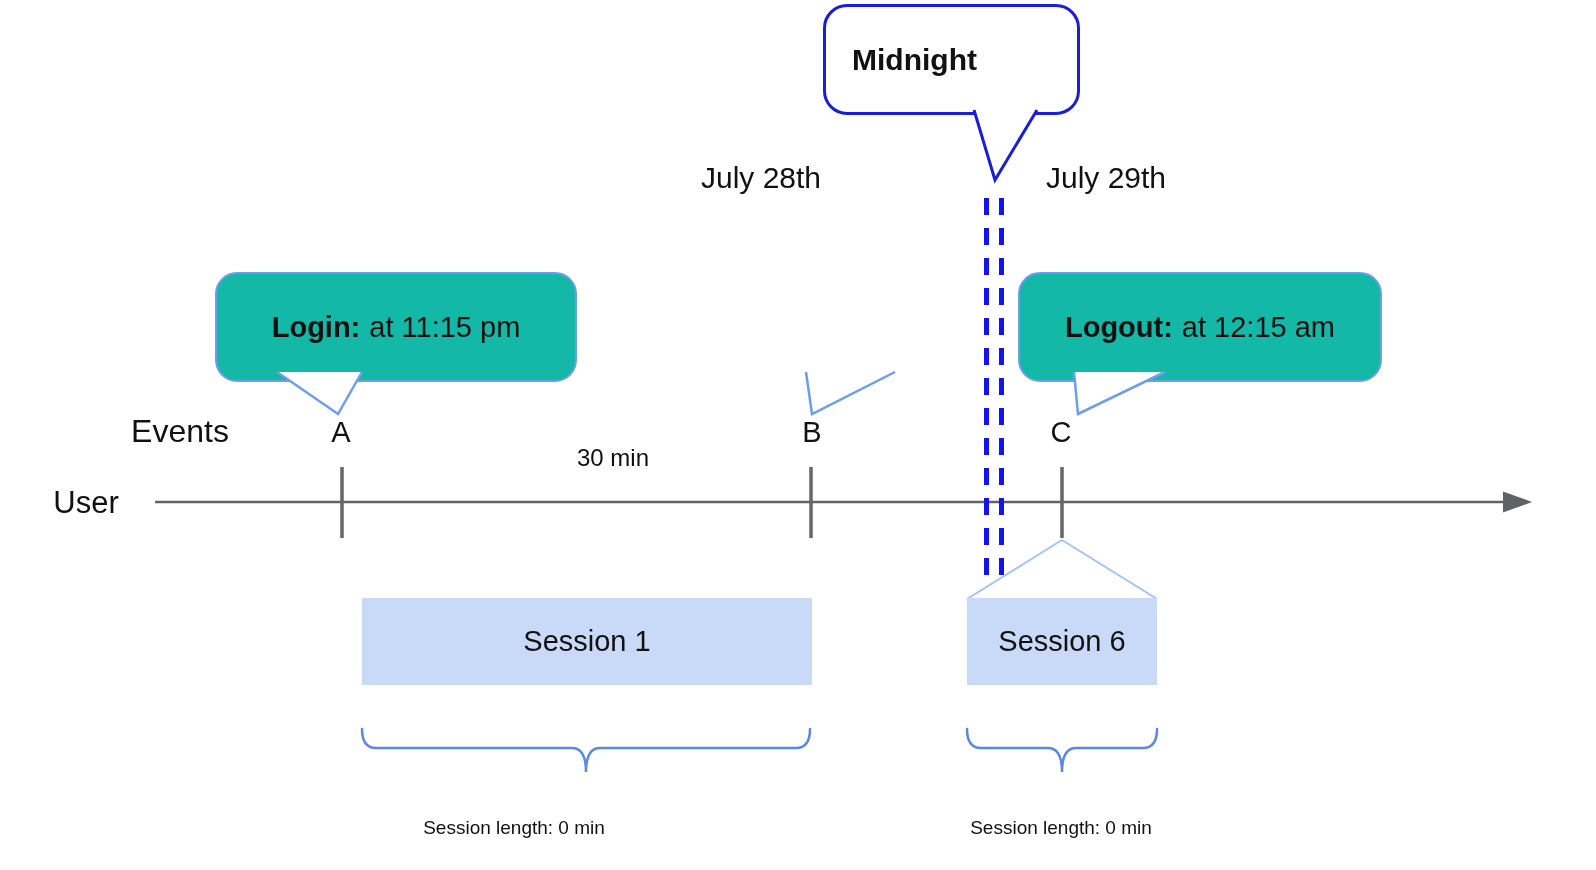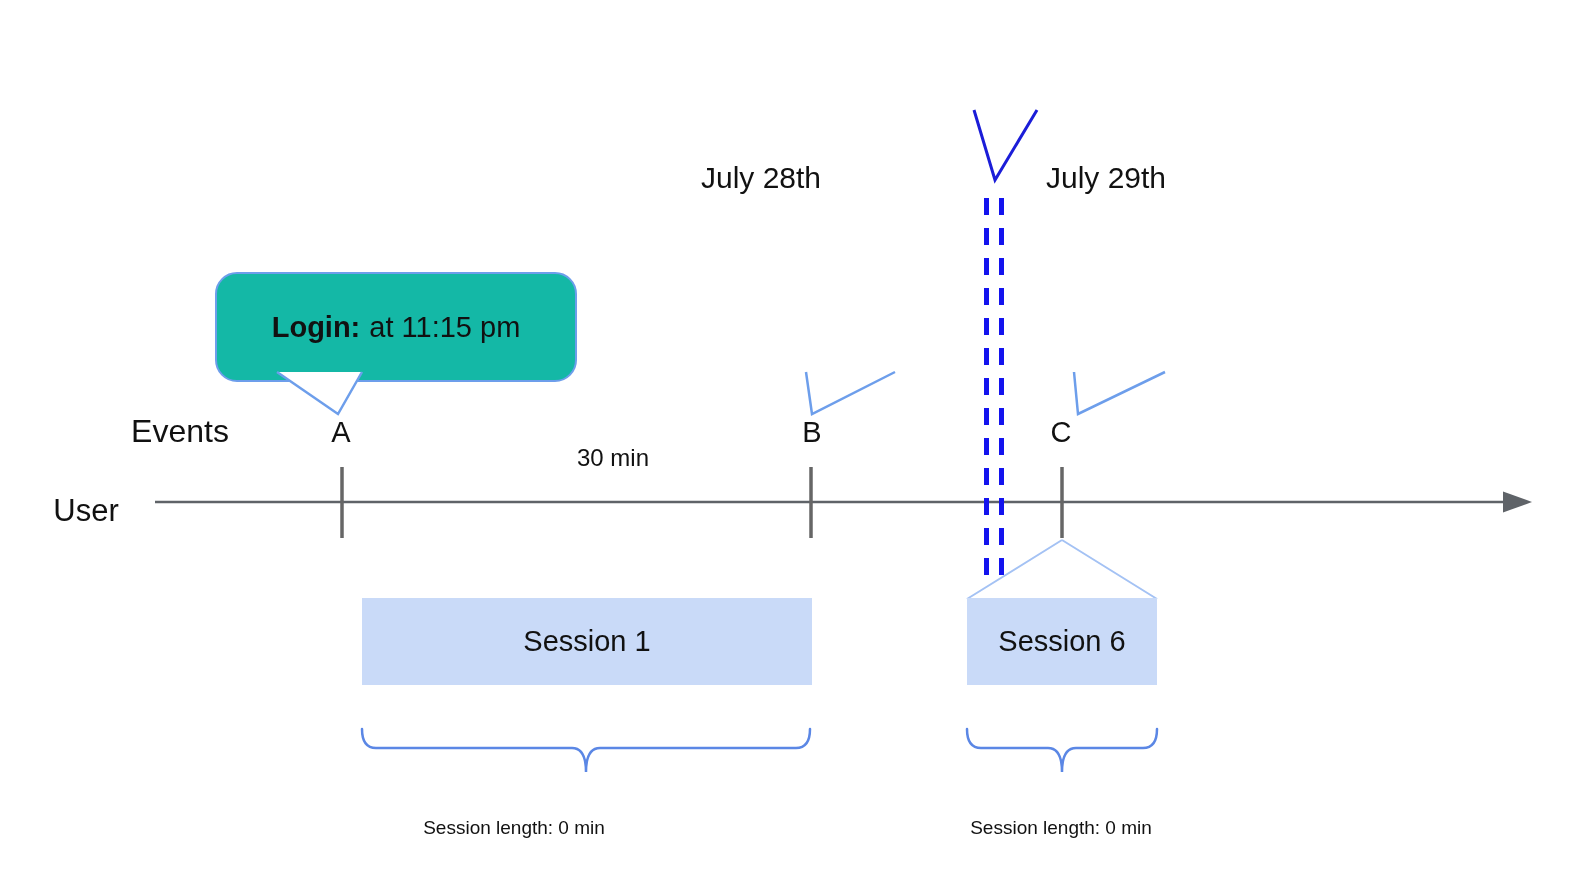--- a/index.html
+++ b/index.html
@@ -42,31 +42,38 @@
     <line x1="986.5" y1="198" x2="986.5" y2="578" stroke="#1313ee" stroke-width="5" stroke-dasharray="17 13"></line>
     <line x1="1001.5" y1="198" x2="1001.5" y2="578" stroke="#1313ee" stroke-width="5" stroke-dasharray="17 13"></line>
 
     <path d="M1062 540 L967 599 M1062 540 L1157 599" stroke="#a4c2f4" stroke-width="2" fill="none"></path>
 
     <path d="M362 729 Q362 748 376 748 L572 748 Q586 748 586 772 Q586 748 600 748 L796 748 Q810 748 810 729" stroke="#5b87e5" stroke-width="2.5" fill="none" stroke-linecap="round"></path>
 
     <path d="M967 729 Q967 748 981 748 L1048 748 Q1062 748 1062 772 Q1062 748 1076 748 L1143 748 Q1157 748 1157 729" stroke="#5b87e5" stroke-width="2.5" fill="none" stroke-linecap="round"></path>
   </svg>
 
+  <div class="midnight">
+    <span>Midnight</span>
+  </div>
 
   <div class="label date-label centered" style="left:761px;top:178px;">July 28th</div>
   <div class="label date-label centered" style="left:1106px;top:178px;">July 29th</div>
 
   <div class="bubble" style="left:215px;top:272px;width:358px;height:106px;">
     <span class="b">Login:</span>
     <span>at 11:15 pm</span>
   </div>
+  <div class="bubble" style="left:1018px;top:272px;width:360px;height:106px;">
+    <span class="b">Logout:</span>
+    <span>at 12:15 am</span>
+  </div>
 
   <div class="label axis-label centered" style="left:180px;top:431px;">Events</div>
-  <div class="label user-label centered" style="left:86px;top:503px;margin-top:8px;">User</div>
+  <div class="label user-label centered" style="left:86px;top:503px;">User</div>
   <div class="label interval-label centered" style="left:589px;top:458px;">30 min</div>
 
   <div class="label event-letter centered" style="left:341px;top:432px;">A</div>
   <div class="label event-letter centered" style="left:812px;top:432px;">B</div>
   <div class="label event-letter centered" style="left:1061px;top:432px;">C</div>
 
   <div class="session-box" style="left:362px;width:450px;">
     <span>Session 1</span>
   </div>
   <div class="session-box" style="left:967px;width:190px;">

